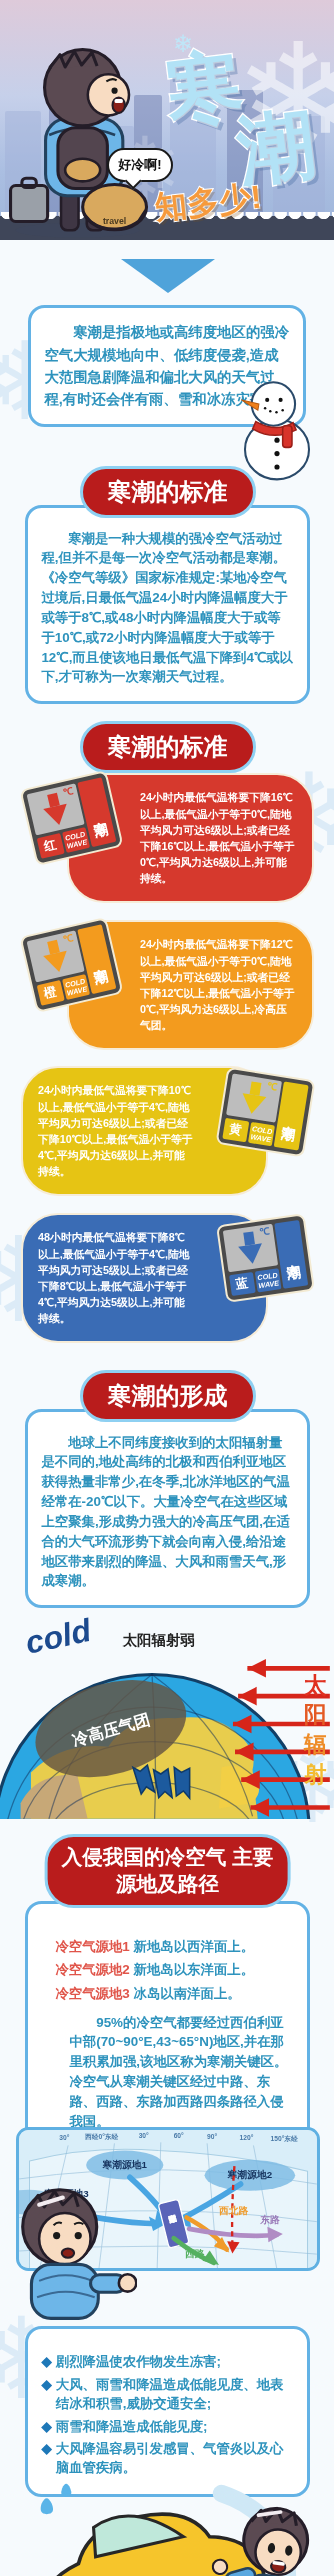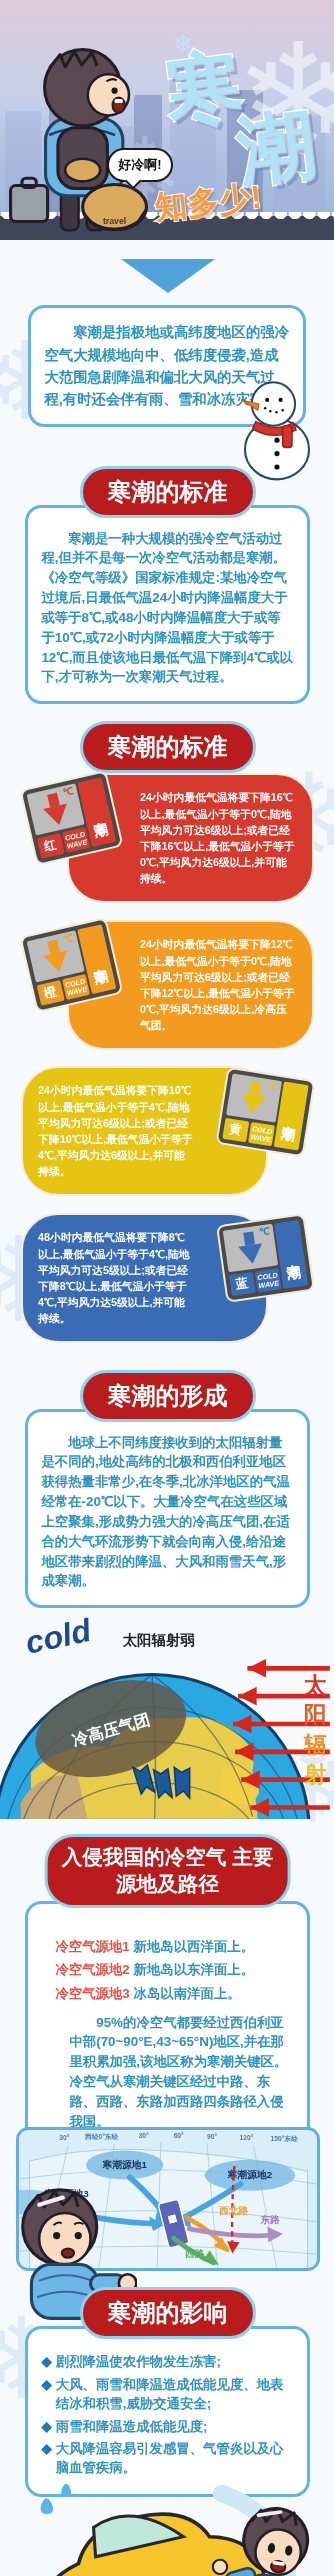--- a/index.html
+++ b/index.html
@@ -343,23 +343,20 @@
     <circle cx="104" cy="112" r="7" fill="#1a1a1a"></circle>
       <circle cx="146" cy="112" r="7" fill="#1a1a1a"></circle>
     <path d="M98 92 q8 -8 16 -4 M138 90 q10 -6 18 0" fill="none" stroke="#1a1a1a" stroke-width="4"></path>
     <ellipse cx="126" cy="146" rx="12" ry="9" fill="#8a2018" stroke="#241d28" stroke-width="4"></ellipse>
     <rect x="55" y="168" width="130" height="105" rx="38" fill="#6db6e8" stroke="#23425e" stroke-width="6"></rect>
     <path d="M70 200 q50 -22 104 0 M66 232 q55 -22 112 0" fill="none" stroke="#3a6a94" stroke-width="4"></path>
     <rect x="170" y="188" width="68" height="34" rx="17" fill="#6db6e8" stroke="#23425e" stroke-width="6"></rect>
     <circle cx="242" cy="204" r="17" fill="#f8dcc2" stroke="#241d28" stroke-width="5"></circle>
   </svg>
 
-  <div class="pill" style="top:2287px;">
-    <span>寒潮的影响</span>
-  </div>
   <div class="card" style="top:2326px;left:25px;width:285px;padding-top:23px;">
     <ul class="bullets">
       <li>
         <span class="dia">◆</span>
         <span>剧烈降温使农作物发生冻害;</span>
         </li>
       <li>
         <span class="dia">◆</span>
         <span>大风、雨雪和降温造成低能见度、地表结冰和积雪,威胁交通安全;</span>
         </li>

